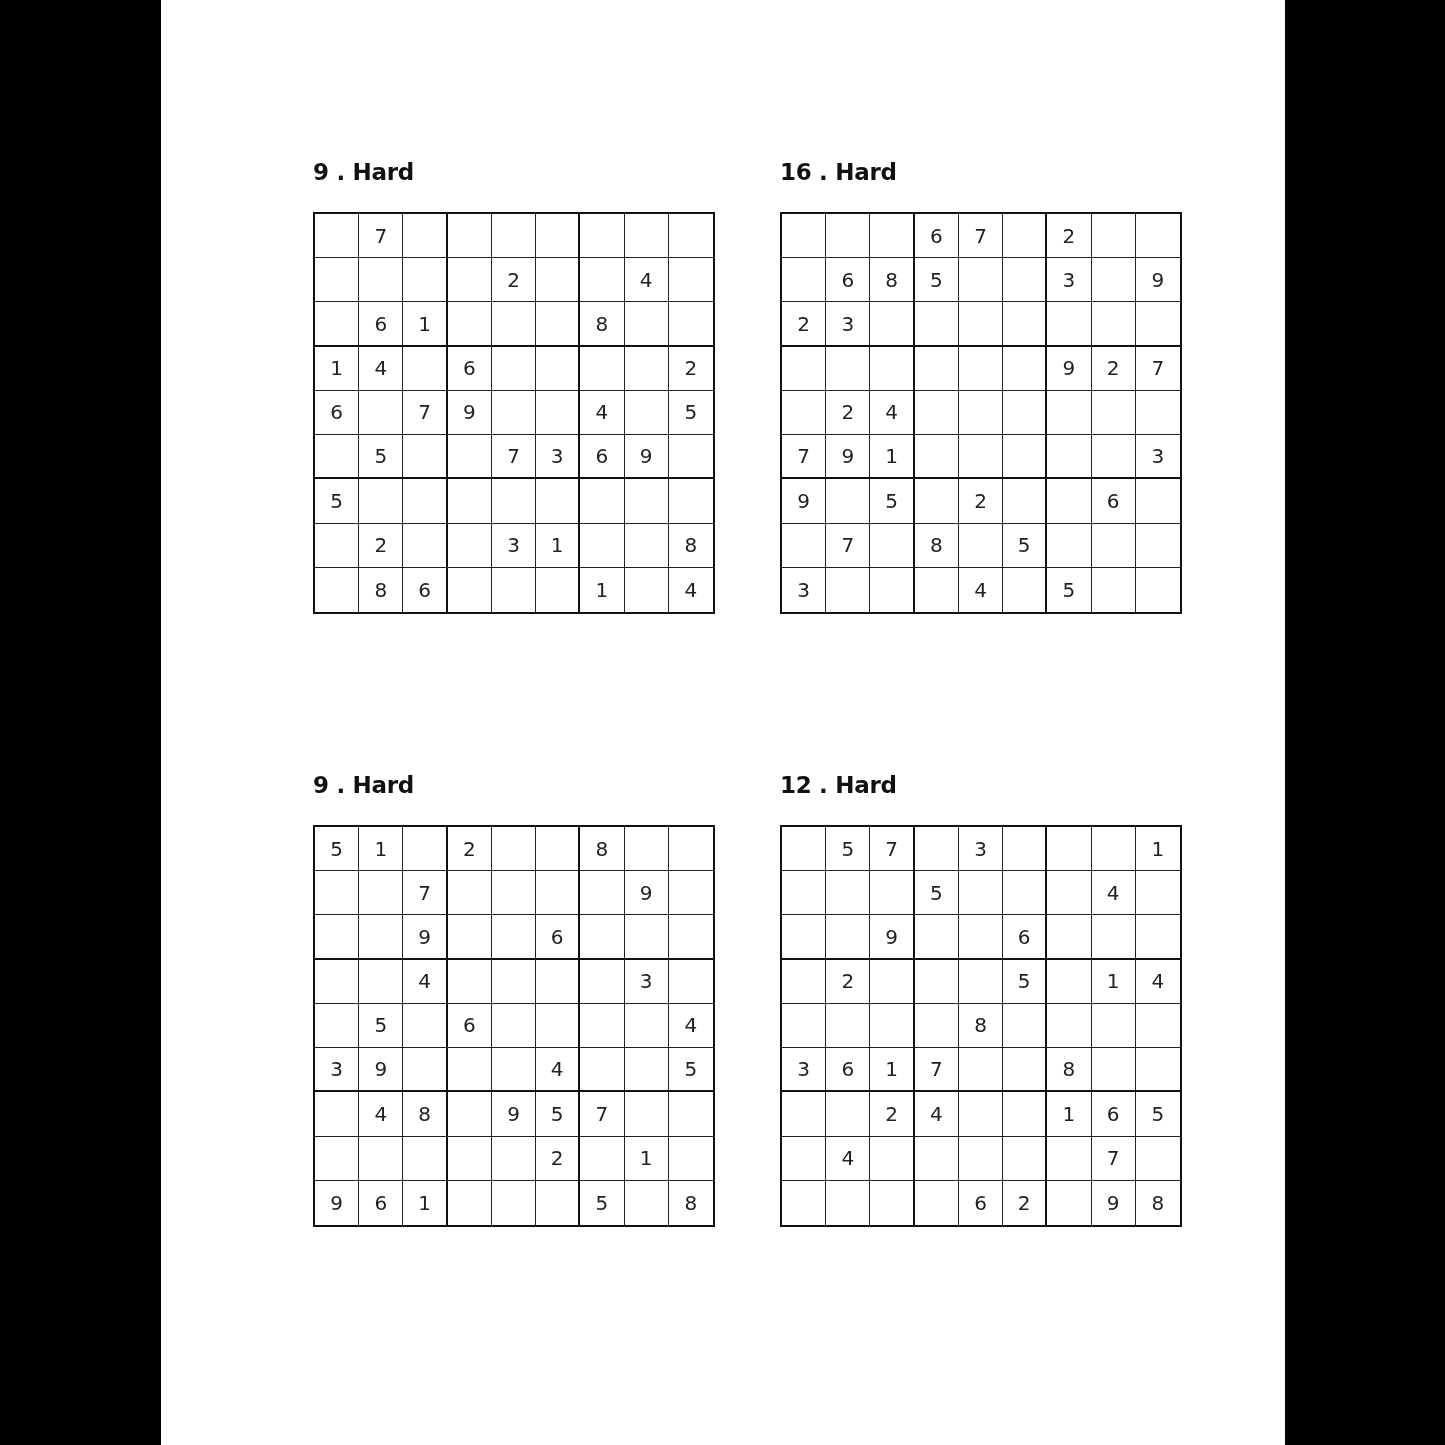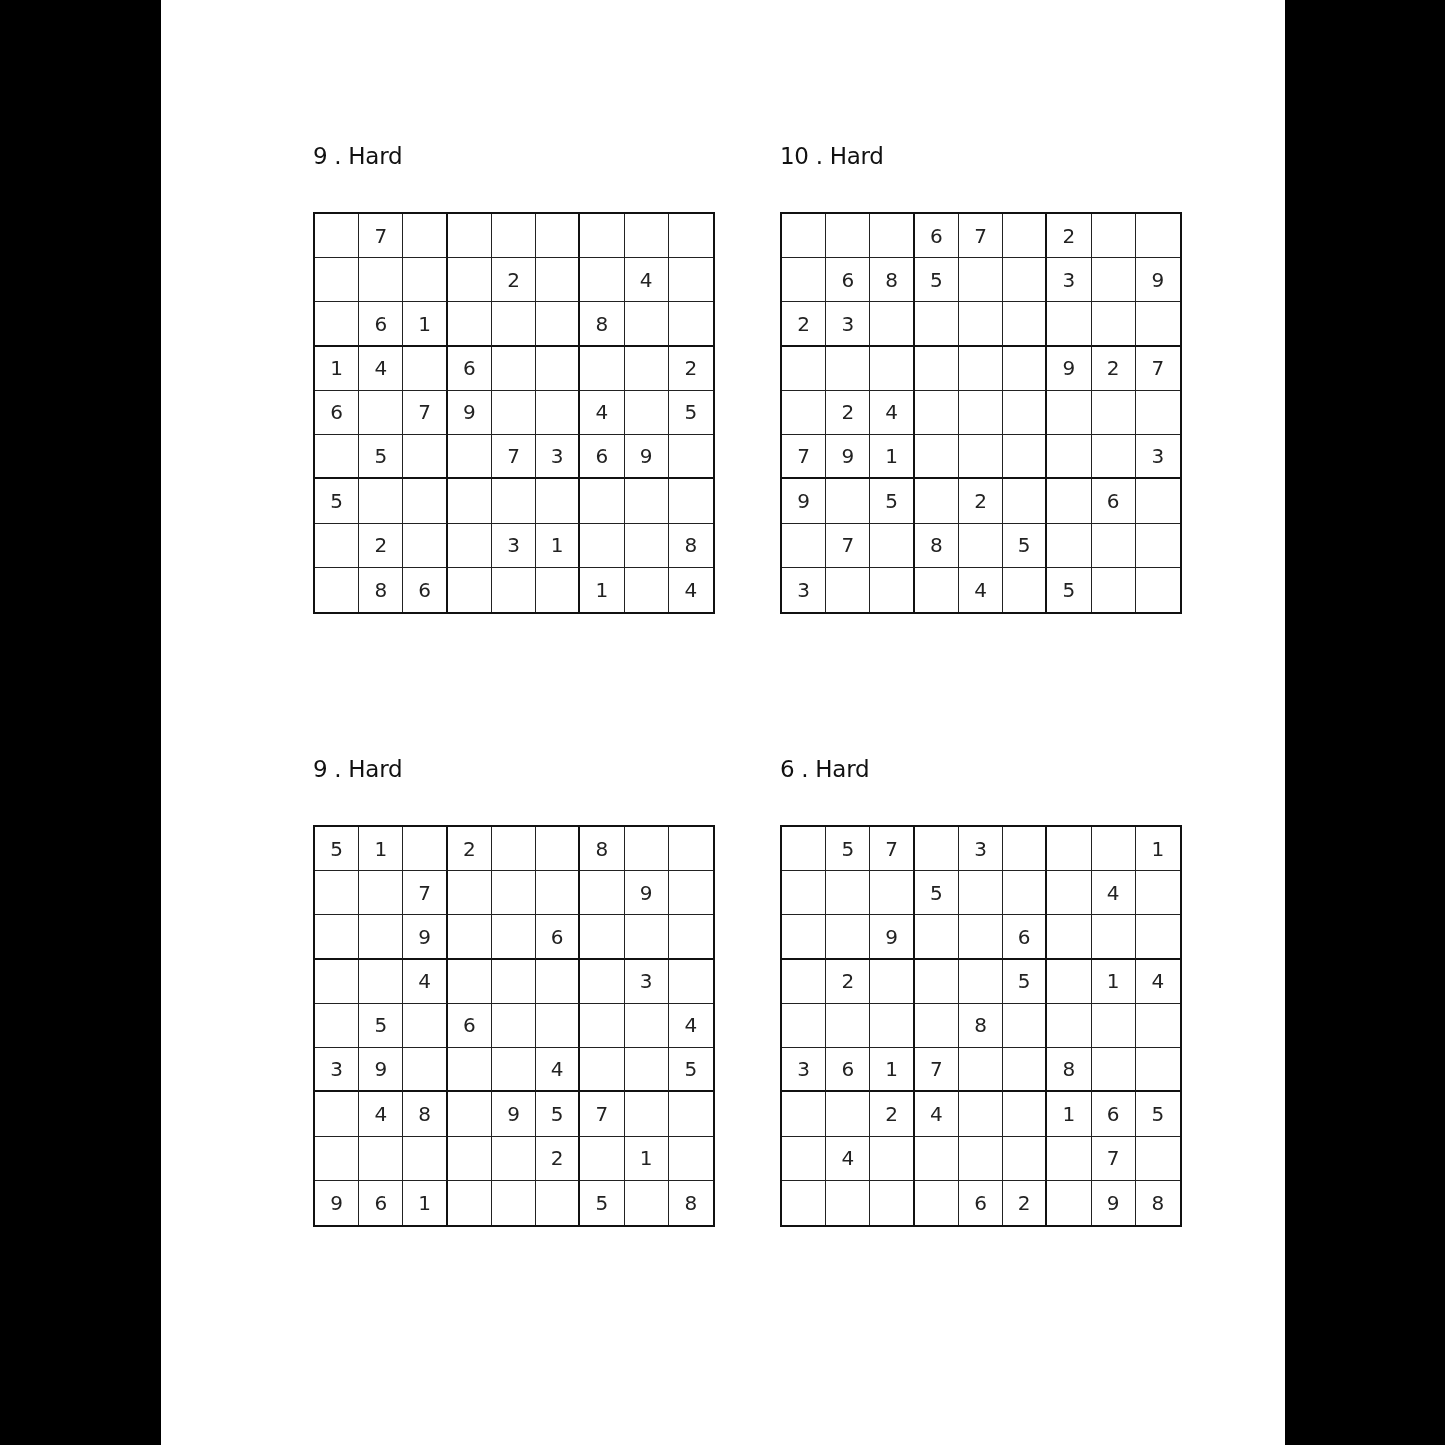--- a/index.html
+++ b/index.html
@@ -5,21 +5,21 @@
     html, body { margin: 0; padding: 0; }
     body {
       width: 1445px; height: 1445px; background: #000; position: relative; overflow: hidden;
       font-family: "DejaVu Sans", sans-serif;
     }
     .page {
       position: absolute; left: 161px; top: 0; width: 1124px; height: 1445px; background: #fff;
     }
     .puzzle { position: absolute; }
     .puzzle-title {
-      position: absolute; left: 0; top: 0; font-size: 23px; font-weight: normal; color: #111;
+      position: absolute; left: 0; top: 16px; font-size: 23px; font-weight: bold; color: #111;
       white-space: nowrap; letter-spacing: -0.3px;
     }
     .grid {
       position: absolute; left: 0; width: 402px; height: 402px;
       display: grid; grid-template-columns: repeat(9, 1fr); grid-template-rows: repeat(9, 1fr);
       border: 2px solid #111; box-sizing: border-box;
     }
     .cell {
       border-right: 1px solid #222; border-bottom: 1px solid #222;
       display: flex; align-items: center; justify-content: center;
@@ -114,21 +114,21 @@
         <div class="cell r9 c3">6</div>
         <div class="cell r9 c4"></div>
         <div class="cell r9 c5"></div>
         <div class="cell r9 c6"></div>
         <div class="cell r9 c7">1</div>
         <div class="cell r9 c8"></div>
         <div class="cell r9 c9">4</div>
       </div>
   </div>
   <div class="puzzle" style="left:619px; top:143px;">
-    <div class="puzzle-title">10 . Hard</div>
+    <div class="puzzle-title">16 . Hard</div>
     <div class="grid" style="top:69px;">
         <div class="cell r1 c1"></div>
         <div class="cell r1 c2"></div>
         <div class="cell r1 c3"></div>
         <div class="cell r1 c4">6</div>
         <div class="cell r1 c5">7</div>
         <div class="cell r1 c6"></div>
         <div class="cell r1 c7">2</div>
         <div class="cell r1 c8"></div>
         <div class="cell r1 c9"></div>
@@ -286,21 +286,21 @@
         <div class="cell r9 c3">1</div>
         <div class="cell r9 c4"></div>
         <div class="cell r9 c5"></div>
         <div class="cell r9 c6"></div>
         <div class="cell r9 c7">5</div>
         <div class="cell r9 c8"></div>
         <div class="cell r9 c9">8</div>
       </div>
   </div>
   <div class="puzzle" style="left:619px; top:756px;">
-    <div class="puzzle-title">6 . Hard</div>
+    <div class="puzzle-title">12 . Hard</div>
     <div class="grid" style="top:69px;">
         <div class="cell r1 c1"></div>
         <div class="cell r1 c2">5</div>
         <div class="cell r1 c3">7</div>
         <div class="cell r1 c4"></div>
         <div class="cell r1 c5">3</div>
         <div class="cell r1 c6"></div>
         <div class="cell r1 c7"></div>
         <div class="cell r1 c8"></div>
         <div class="cell r1 c9">1</div>

